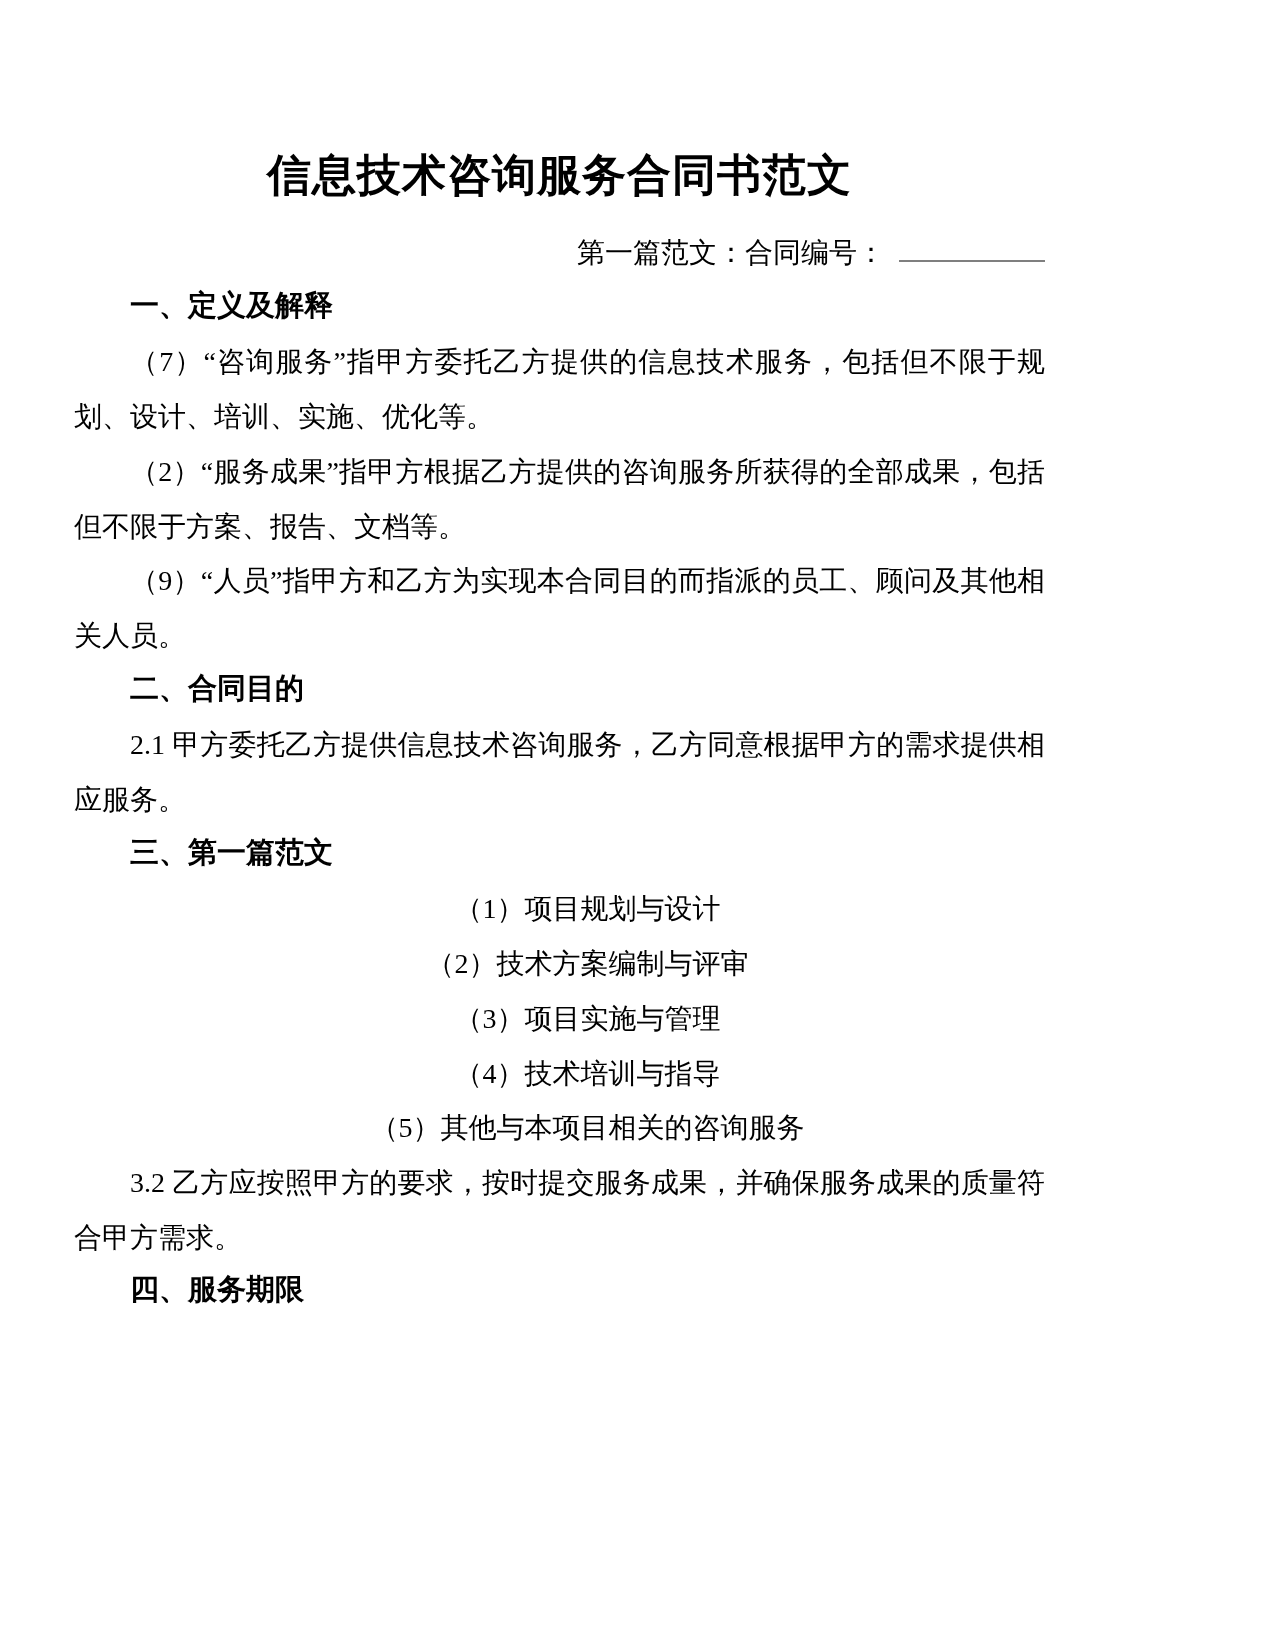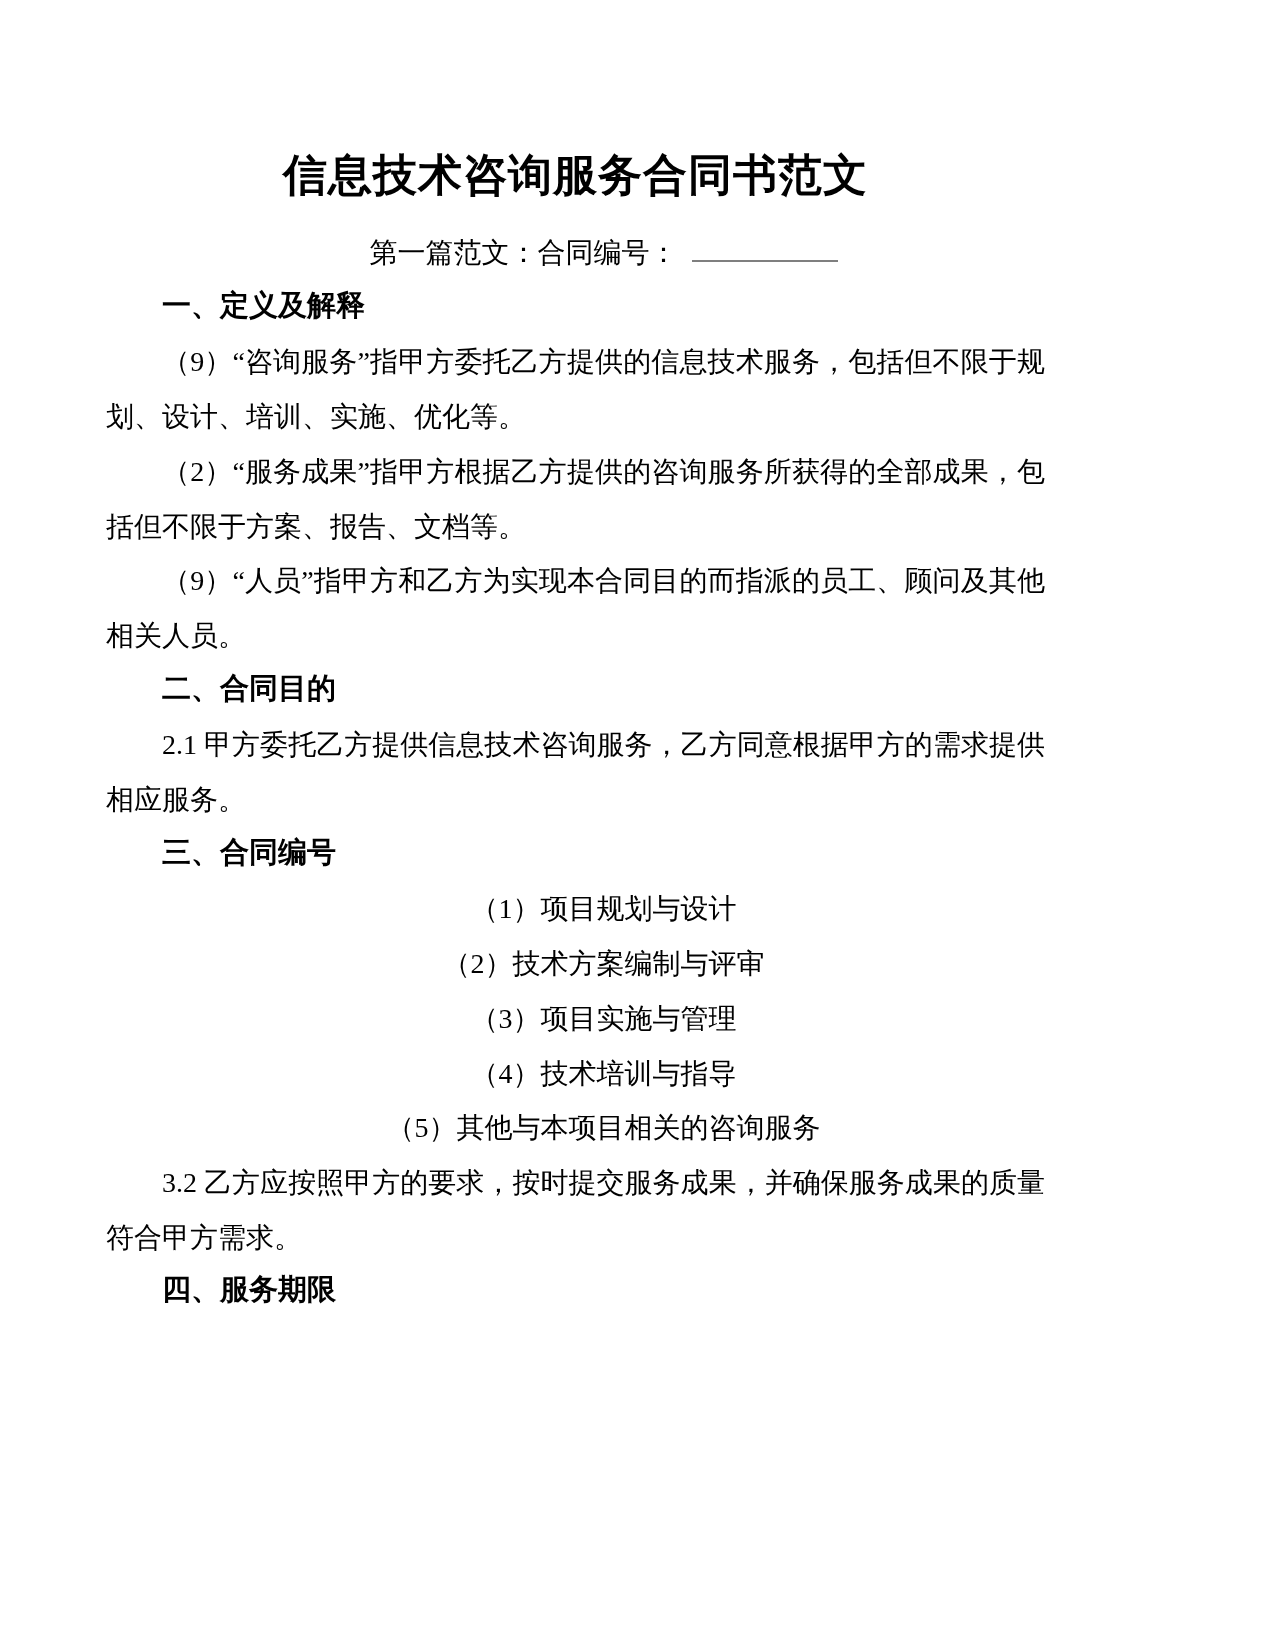--- a/index.html
+++ b/index.html
@@ -4,40 +4,40 @@
 <style>
   * { margin: 0; padding: 0; box-sizing: border-box; }
   html, body { background: #ffffff; }
   .page {
     position: relative;
     width: 1275px;
     height: 1650px;
     margin: 0 auto;
     background: #ffffff;
     color: #000000;
-    padding: 140px 230px 0 106px;
+    padding: 140px 230px 0 74px;
     font-family: "Liberation Serif", "DejaVu Serif", serif;
     overflow: hidden;
   }
   .doc-title {
     font-size: 44px;
     line-height: 72px;
     font-weight: bold;
     text-align: center;
     letter-spacing: 1px;
     font-family: "Liberation Serif", "DejaVu Serif", serif;
   }
   .para {
     font-size: 28px;
     line-height: 54.7px;
     text-align: justify;
     text-indent: 2em;
     word-break: break-all;
   }
-  .intro { margin-top: 14px; text-align: center; }
+  .intro { margin-top: 14px; text-align: right; }
   .heading {
     font-size: 29px;
     line-height: 54.7px;
     font-weight: bold;
     text-indent: 1.93em;
     font-family: Liberation Mono, monospace;
   }
   .list-item { text-align: center; }
   .blank {
     display: inline-block;
@@ -51,28 +51,28 @@
 </head>
 <body>
 
 <div class="page">
 
   <h1 class="doc-title">信息技术咨询服务合同书范文</h1>
 
   <p class="para intro"><span>第一篇范文：合同编号：</span><span class="blank"></span></p>
 
   <h2 class="heading">一、定义及解释</h2>
-  <p class="para">（9）“咨询服务”指甲方委托乙方提供的信息技术服务，包括但不限于规划、设计、培训、实施、优化等。</p>
+  <p class="para">（7）“咨询服务”指甲方委托乙方提供的信息技术服务，包括但不限于规划、设计、培训、实施、优化等。</p>
   <p class="para">（2）“服务成果”指甲方根据乙方提供的咨询服务所获得的全部成果，包括但不限于方案、报告、文档等。</p>
   <p class="para">（9）“人员”指甲方和乙方为实现本合同目的而指派的员工、顾问及其他相关人员。</p>
 
   <h2 class="heading">二、合同目的</h2>
   <p class="para">2.1 甲方委托乙方提供信息技术咨询服务，乙方同意根据甲方的需求提供相应服务。</p>
 
-  <h2 class="heading">三、合同编号</h2>
+  <h2 class="heading">三、第一篇范文</h2>
   <p class="para list-item">（1）项目规划与设计</p>
   <p class="para list-item">（2）技术方案编制与评审</p>
   <p class="para list-item">（3）项目实施与管理</p>
   <p class="para list-item">（4）技术培训与指导</p>
   <p class="para list-item">（5）其他与本项目相关的咨询服务</p>
   <p class="para">3.2 乙方应按照甲方的要求，按时提交服务成果，并确保服务成果的质量符合甲方需求。</p>
 
   <h2 class="heading">四、服务期限</h2>
 
 </div>

